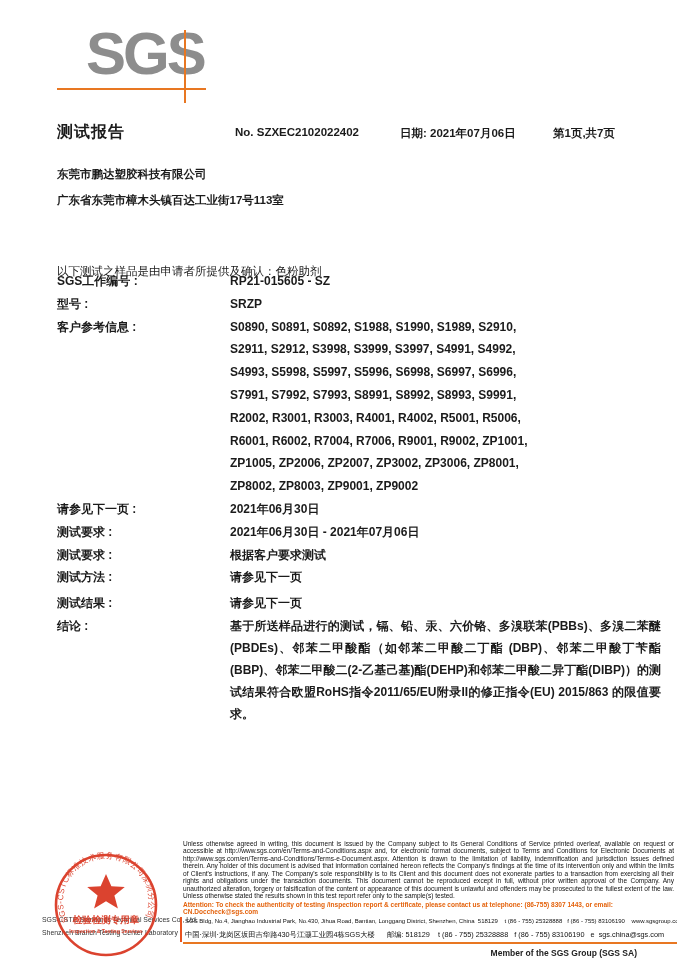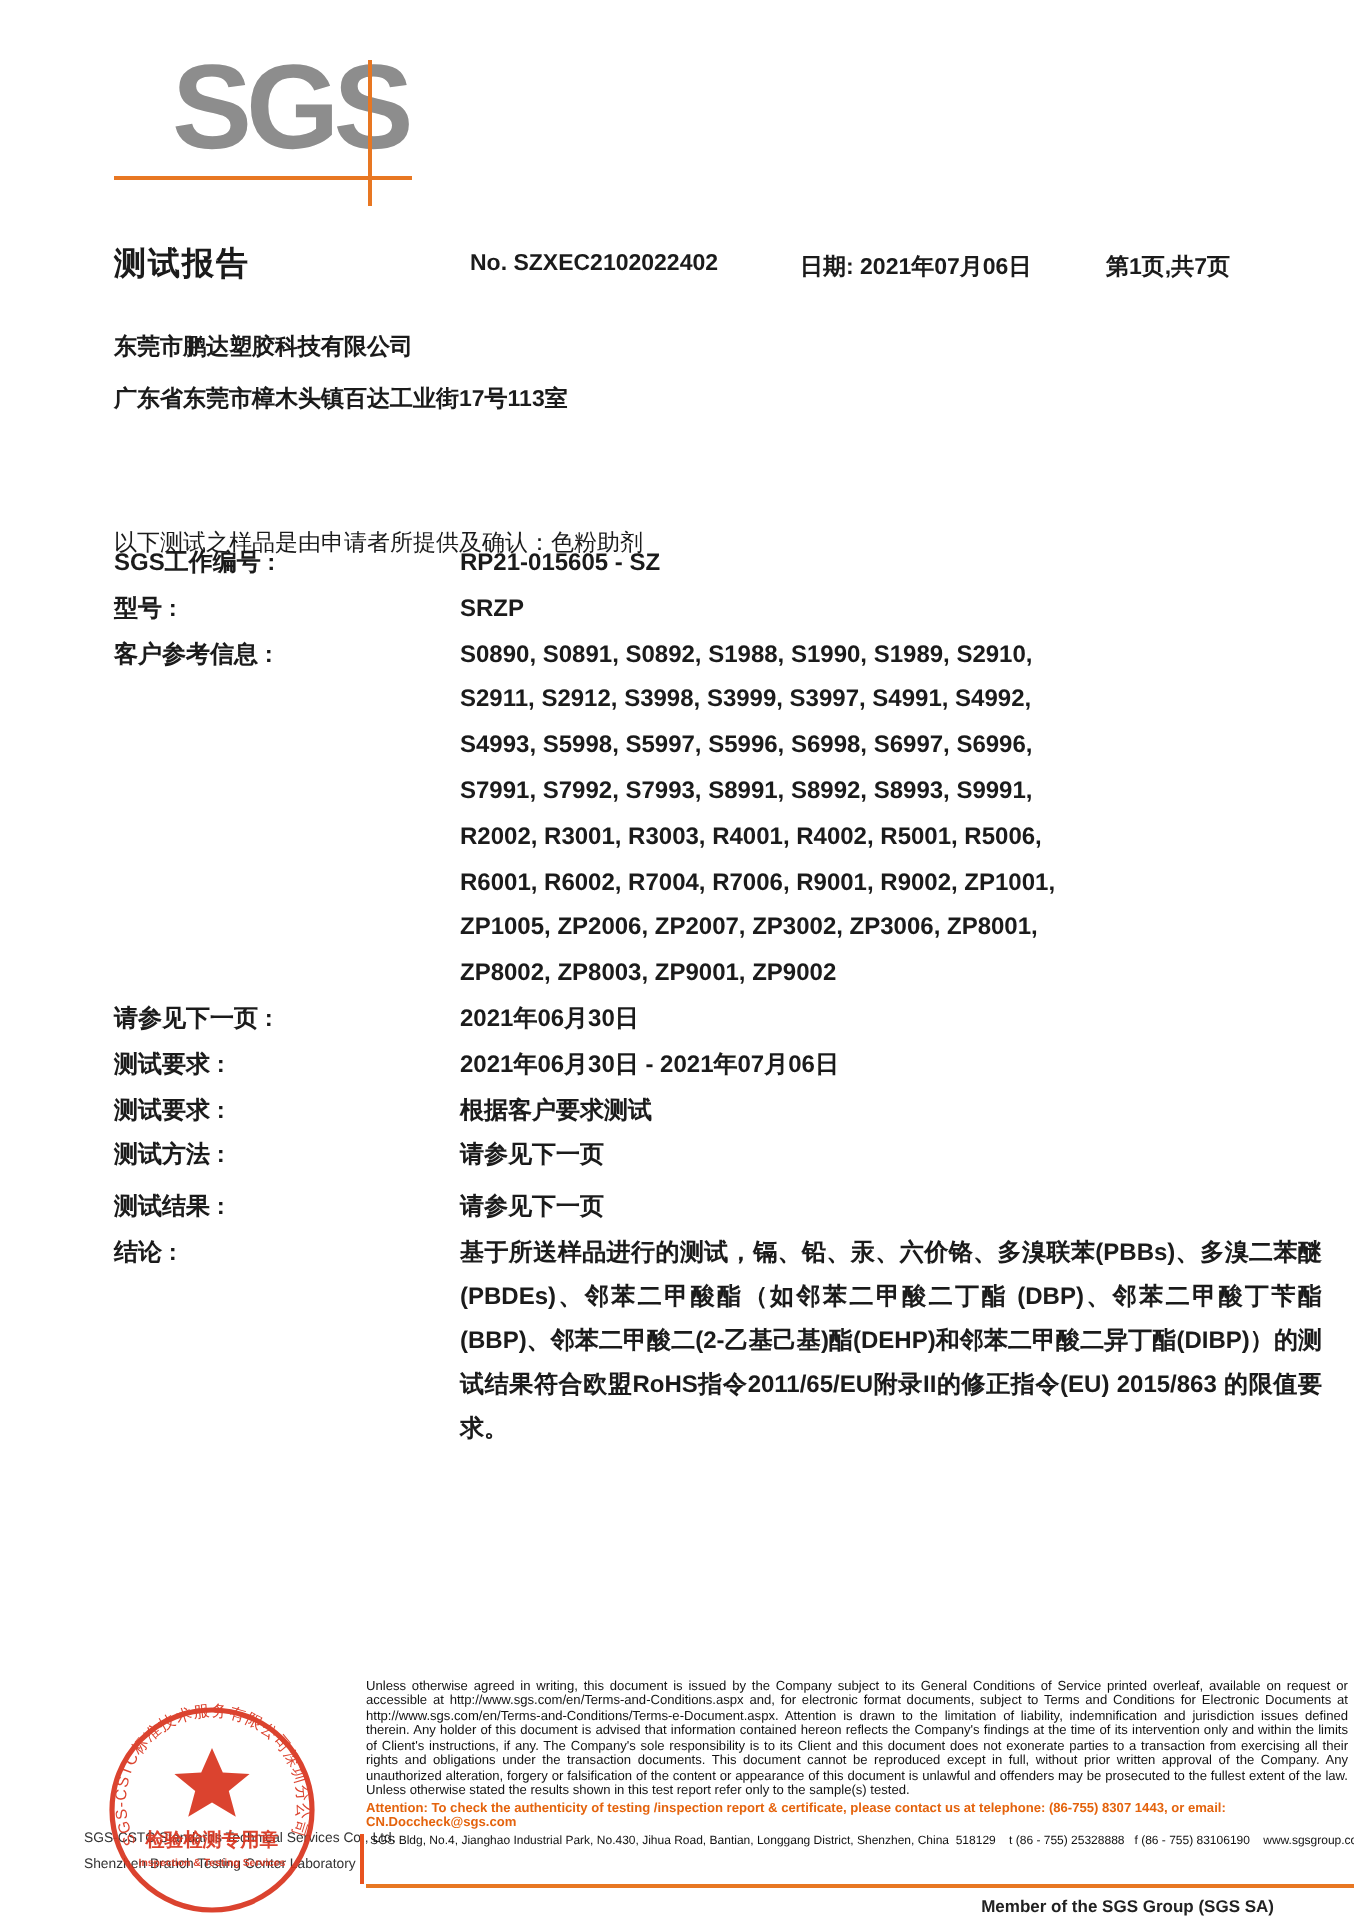--- a/index.html
+++ b/index.html
@@ -121,20 +121,21 @@
     <div>Shenzhen Branch Testing Center Laboratory</div>
   </div>
 
   <div class="legal-block">
     <div class="legal">Unless otherwise agreed in writing, this document is issued by the Company subject to its General Conditions of Service printed overleaf, available on request or accessible at http://www.sgs.com/en/Terms-and-Conditions.aspx and, for electronic format documents, subject to Terms and Conditions for Electronic Documents at http://www.sgs.com/en/Terms-and-Conditions/Terms-e-Document.aspx. Attention is drawn to the limitation of liability, indemnification and jurisdiction issues defined therein. Any holder of this document is advised that information contained hereon reflects the Company's findings at the time of its intervention only and within the limits of Client's instructions, if any. The Company's sole responsibility is to its Client and this document does not exonerate parties to a transaction from exercising all their rights and obligations under the transaction documents. This document cannot be reproduced except in full, without prior written approval of the Company. Any unauthorized alteration, forgery or falsification of the content or appearance of this document is unlawful and offenders may be prosecuted to the fullest extent of the law. Unless otherwise stated the results shown in this test report refer only to the sample(s) tested.</div>
     <div class="attention">Attention: To check the authenticity of testing /inspection report &amp; certificate, please contact us at telephone: (86-755) 8307 1443, or email: CN.Doccheck@sgs.com</div>
   </div>
 
   <div class="addr-vline"></div>
   <div class="addr-en">SGS Bldg, No.4, Jianghao Industrial Park, No.430, Jihua Road, Bantian, Longgang District, Shenzhen, China  518129    t (86 - 755) 25328888   f (86 - 755) 83106190    www.sgsgroup.com.cn</div>
+  <div class="addr-cn">中国·深圳·龙岗区坂田吉华路430号江灏工业园4栋SGS大楼      邮编: 518129    t (86 - 755) 25328888   f (86 - 755) 83106190   e  sgs.china@sgs.com</div>
   <div class="footer-hline"></div>
   <div class="member">Member of the SGS Group (SGS SA)</div>
 
   <svg class="stamp" width="116" height="107" viewBox="0 0 116 107">
     <circle cx="58" cy="54" r="50" fill="none" stroke="#d9341e" stroke-width="2.6"></circle>
     <path d="M58,23 L63.4,35.3 L76.8,36 L66.4,44.5 L69.9,57.4 L58,50.2 L46.1,57.4 L49.6,44.5 L39.2,36 L52.6,35.3 Z" fill="#d9341e"></path>
     <defs>
       <path id="ringPath" d="M 21 72 A 43 43 0 1 1 95 72" fill="none"></path>
     </defs>
     <text font-size="8" fill="#d9341e" letter-spacing="0.5">

